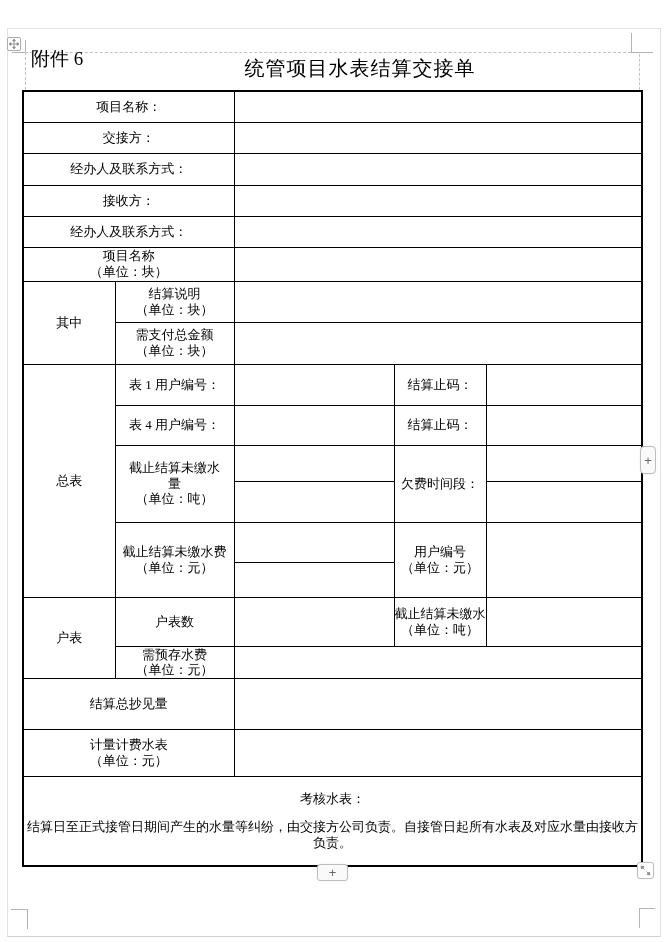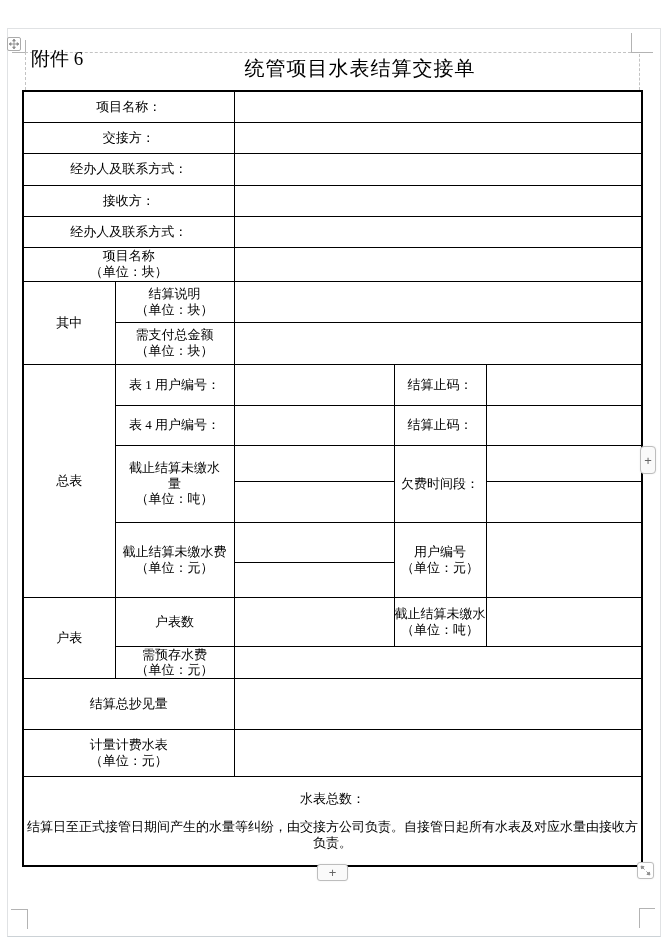--- a/index.html
+++ b/index.html
@@ -173,21 +173,21 @@
       <td colspan="2" class="l">结算总抄见量</td>
       <td colspan="3"></td>
     </tr>
     <tr style="height:47px">
       <td colspan="2" class="l">计量计费水表
 （单位：元）</td>
       <td colspan="3"></td>
     </tr>
     <tr style="height:89px">
       <td colspan="5" class="note">
-        <div>水表总数：</div>
+        <div>考核水表：</div>
         <div class="note-body">结算日至正式接管日期间产生的水量等纠纷，由交接方公司负责。自接管日起所有水表及对应水量由接收方负责。</div>
       </td>
     </tr>
   </tbody>
 </table>
 
 <div class="abs btn plus-right">
   <span>+</span>
 </div>
 <div class="abs btn plus-bottom">

